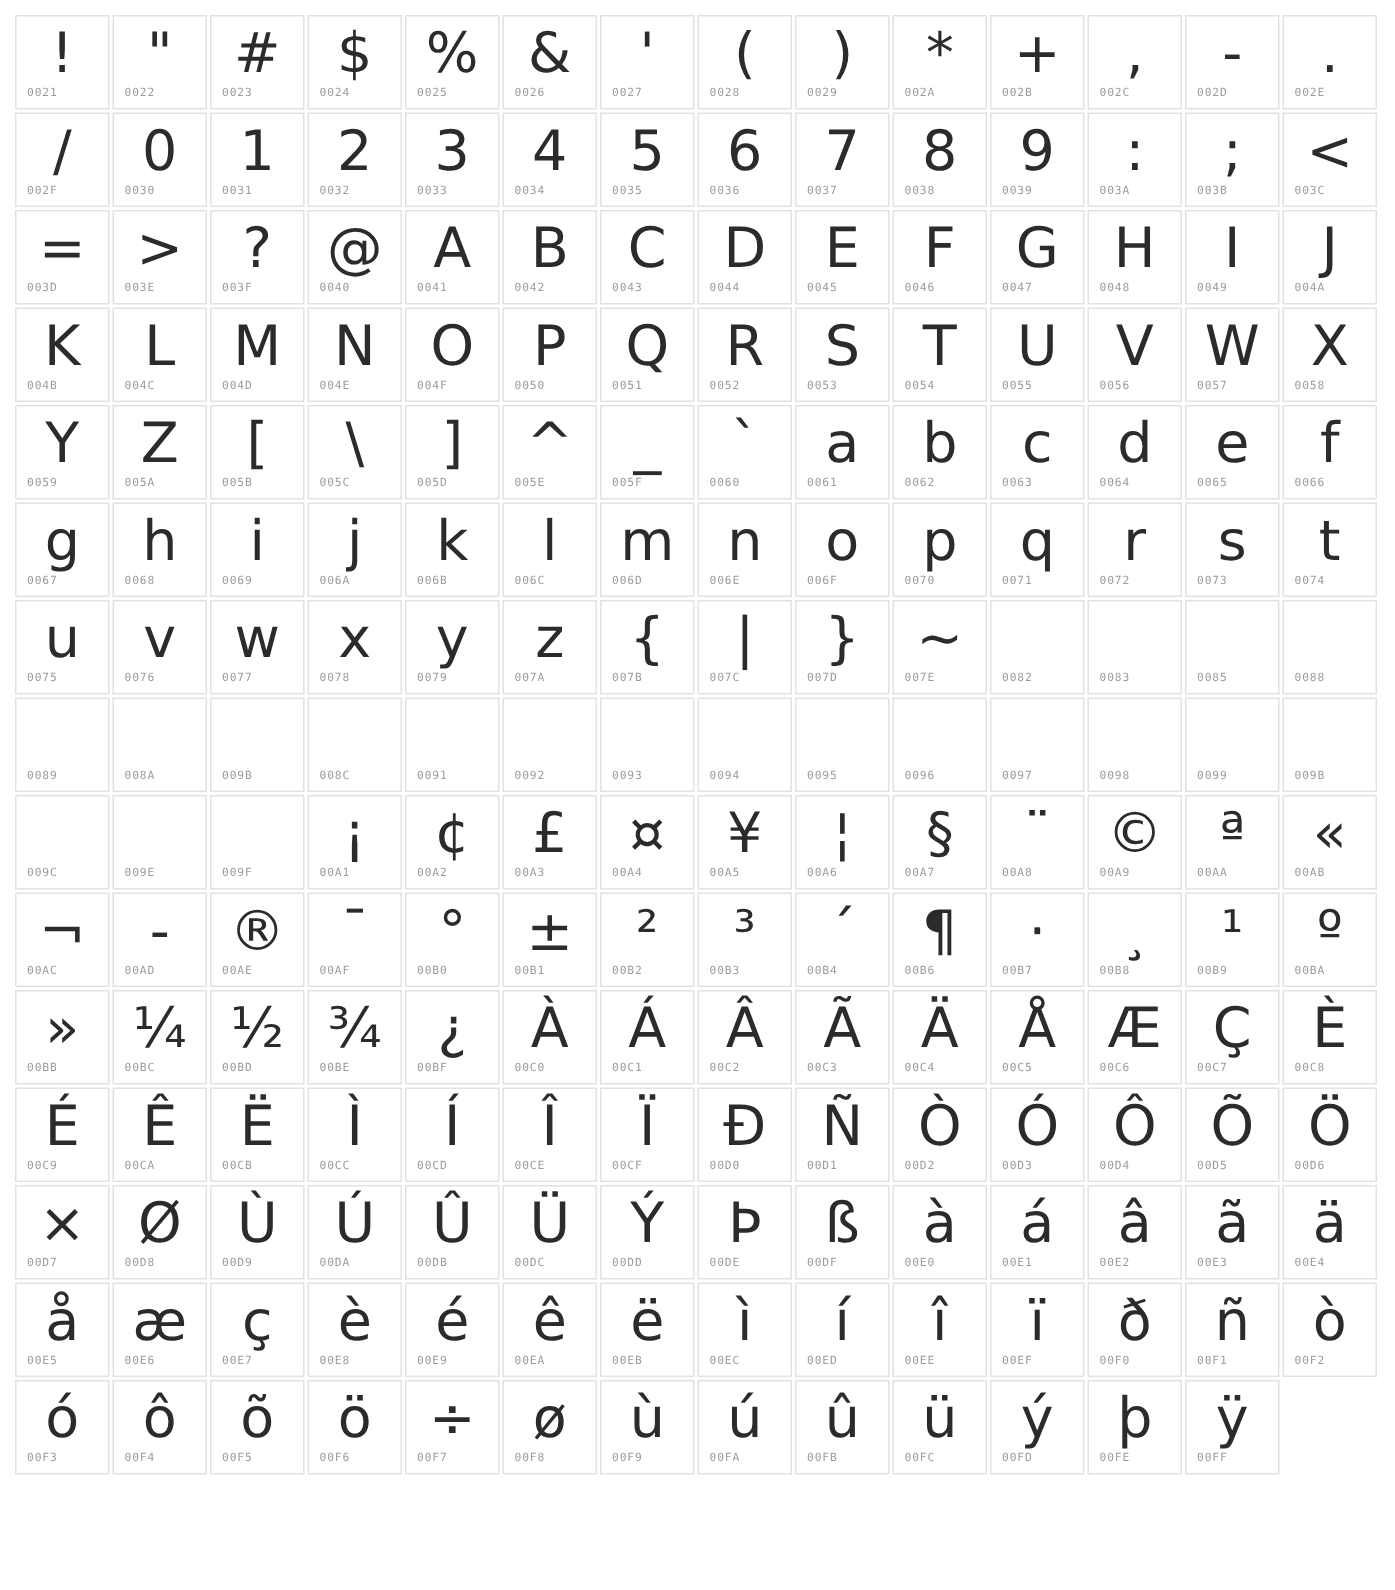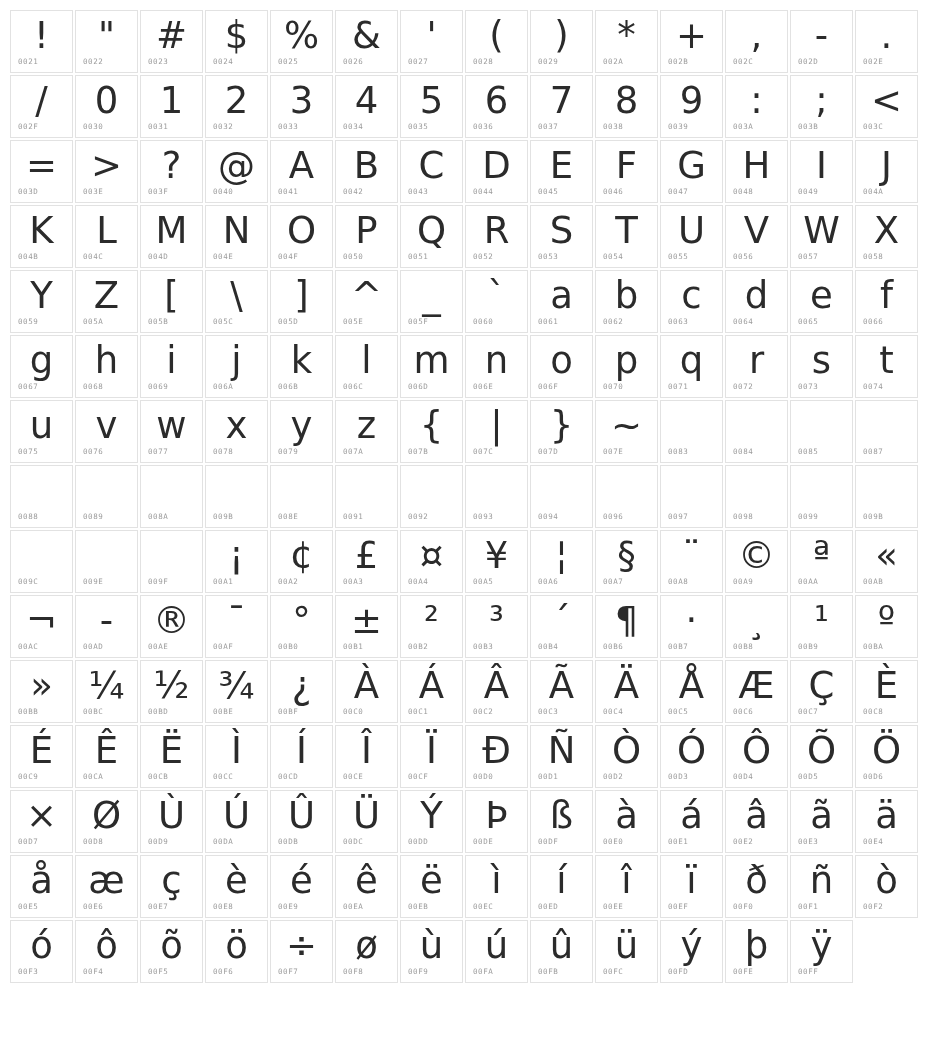--- a/index.html
+++ b/index.html
@@ -422,69 +422,69 @@
     <div class="cell">
       <div class="glyph">}</div>
       <div class="code">007D</div>
     </div>
     <div class="cell">
       <div class="glyph">~</div>
       <div class="code">007E</div>
     </div>
     <div class="cell">
       <div class="glyph"></div>
+      <div class="code">0082</div>
+    </div>
+    <div class="cell">
+      <div class="glyph"></div>
       <div class="code">0083</div>
     </div>
     <div class="cell">
       <div class="glyph"></div>
-      <div class="code">0084</div>
-    </div>
-    <div class="cell">
-      <div class="glyph"></div>
       <div class="code">0085</div>
     </div>
     <div class="cell">
       <div class="glyph"></div>
-      <div class="code">0087</div>
-    </div>
-    <div class="cell">
-      <div class="glyph"></div>
       <div class="code">0088</div>
     </div>
     <div class="cell">
       <div class="glyph"></div>
       <div class="code">0089</div>
     </div>
     <div class="cell">
       <div class="glyph"></div>
       <div class="code">008A</div>
     </div>
     <div class="cell">
       <div class="glyph"></div>
       <div class="code">009B</div>
     </div>
     <div class="cell">
       <div class="glyph"></div>
-      <div class="code">008E</div>
+      <div class="code">008C</div>
     </div>
     <div class="cell">
       <div class="glyph"></div>
       <div class="code">0091</div>
     </div>
     <div class="cell">
       <div class="glyph"></div>
       <div class="code">0092</div>
     </div>
     <div class="cell">
       <div class="glyph"></div>
       <div class="code">0093</div>
     </div>
     <div class="cell">
       <div class="glyph"></div>
       <div class="code">0094</div>
+    </div>
+    <div class="cell">
+      <div class="glyph"></div>
+      <div class="code">0095</div>
     </div>
     <div class="cell">
       <div class="glyph"></div>
       <div class="code">0096</div>
     </div>
     <div class="cell">
       <div class="glyph"></div>
       <div class="code">0097</div>
     </div>
     <div class="cell">

